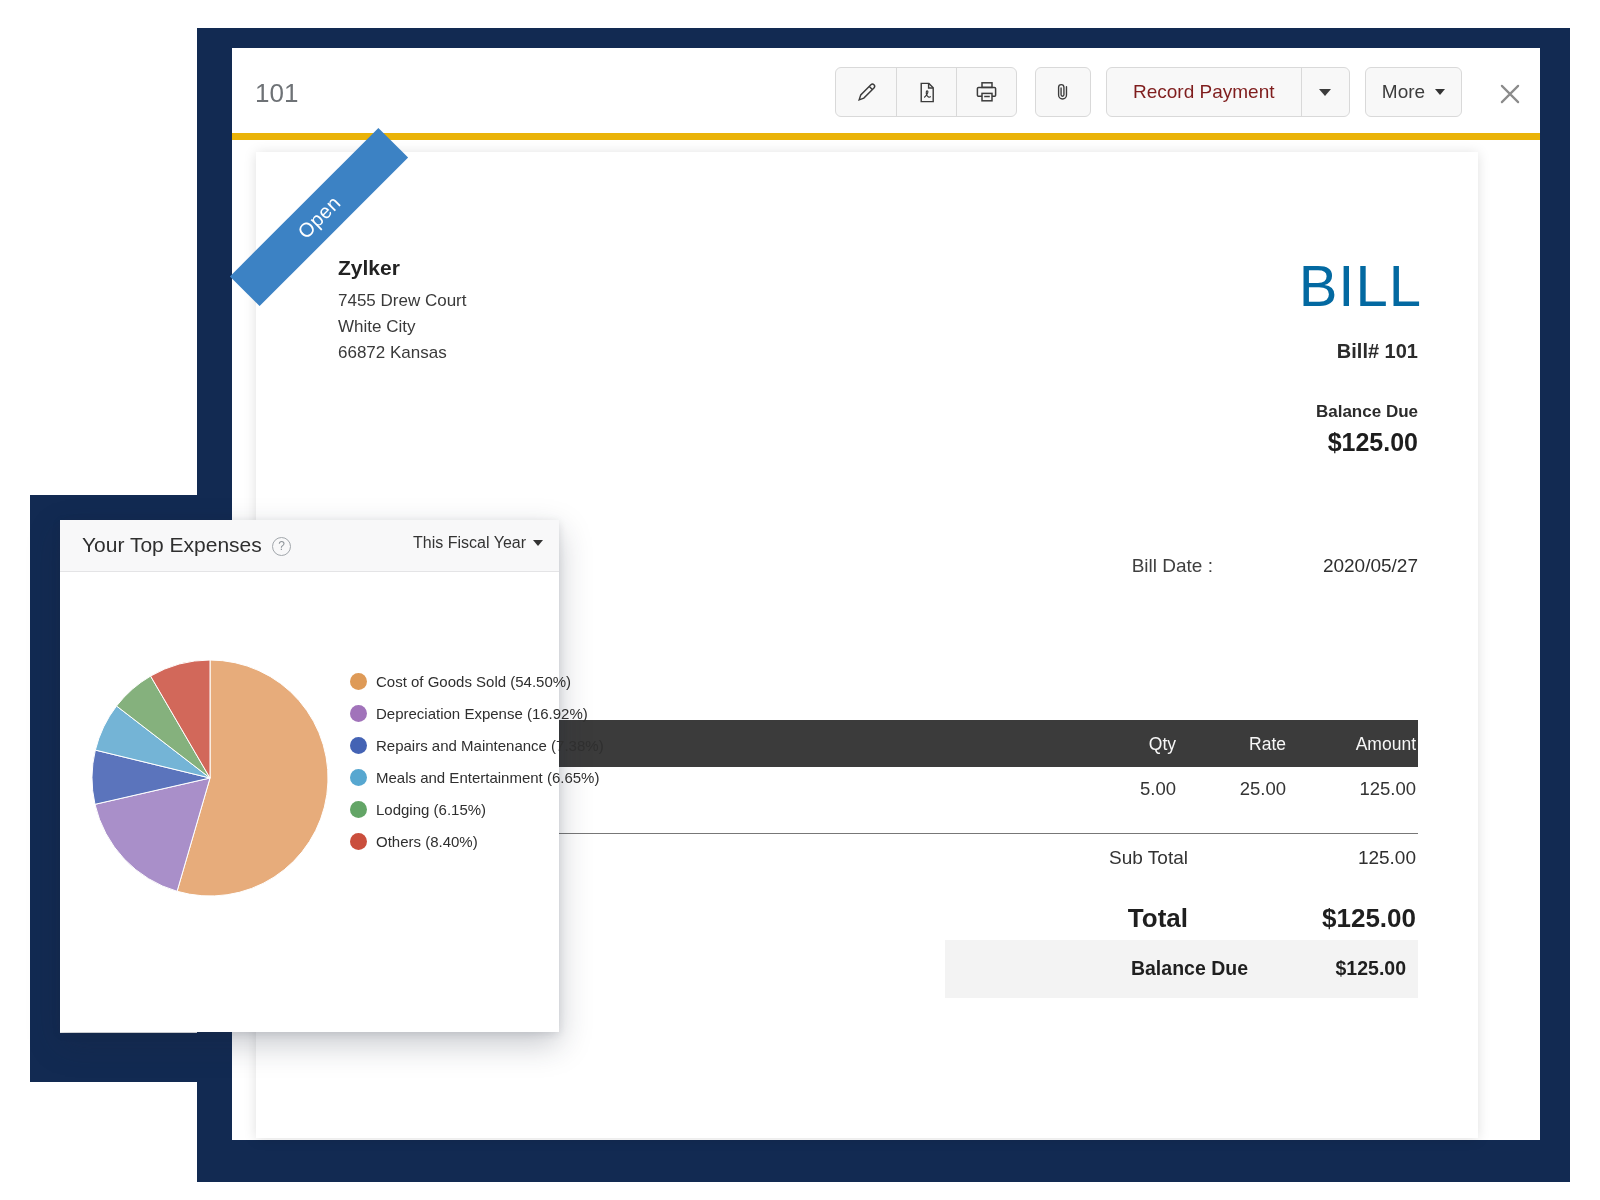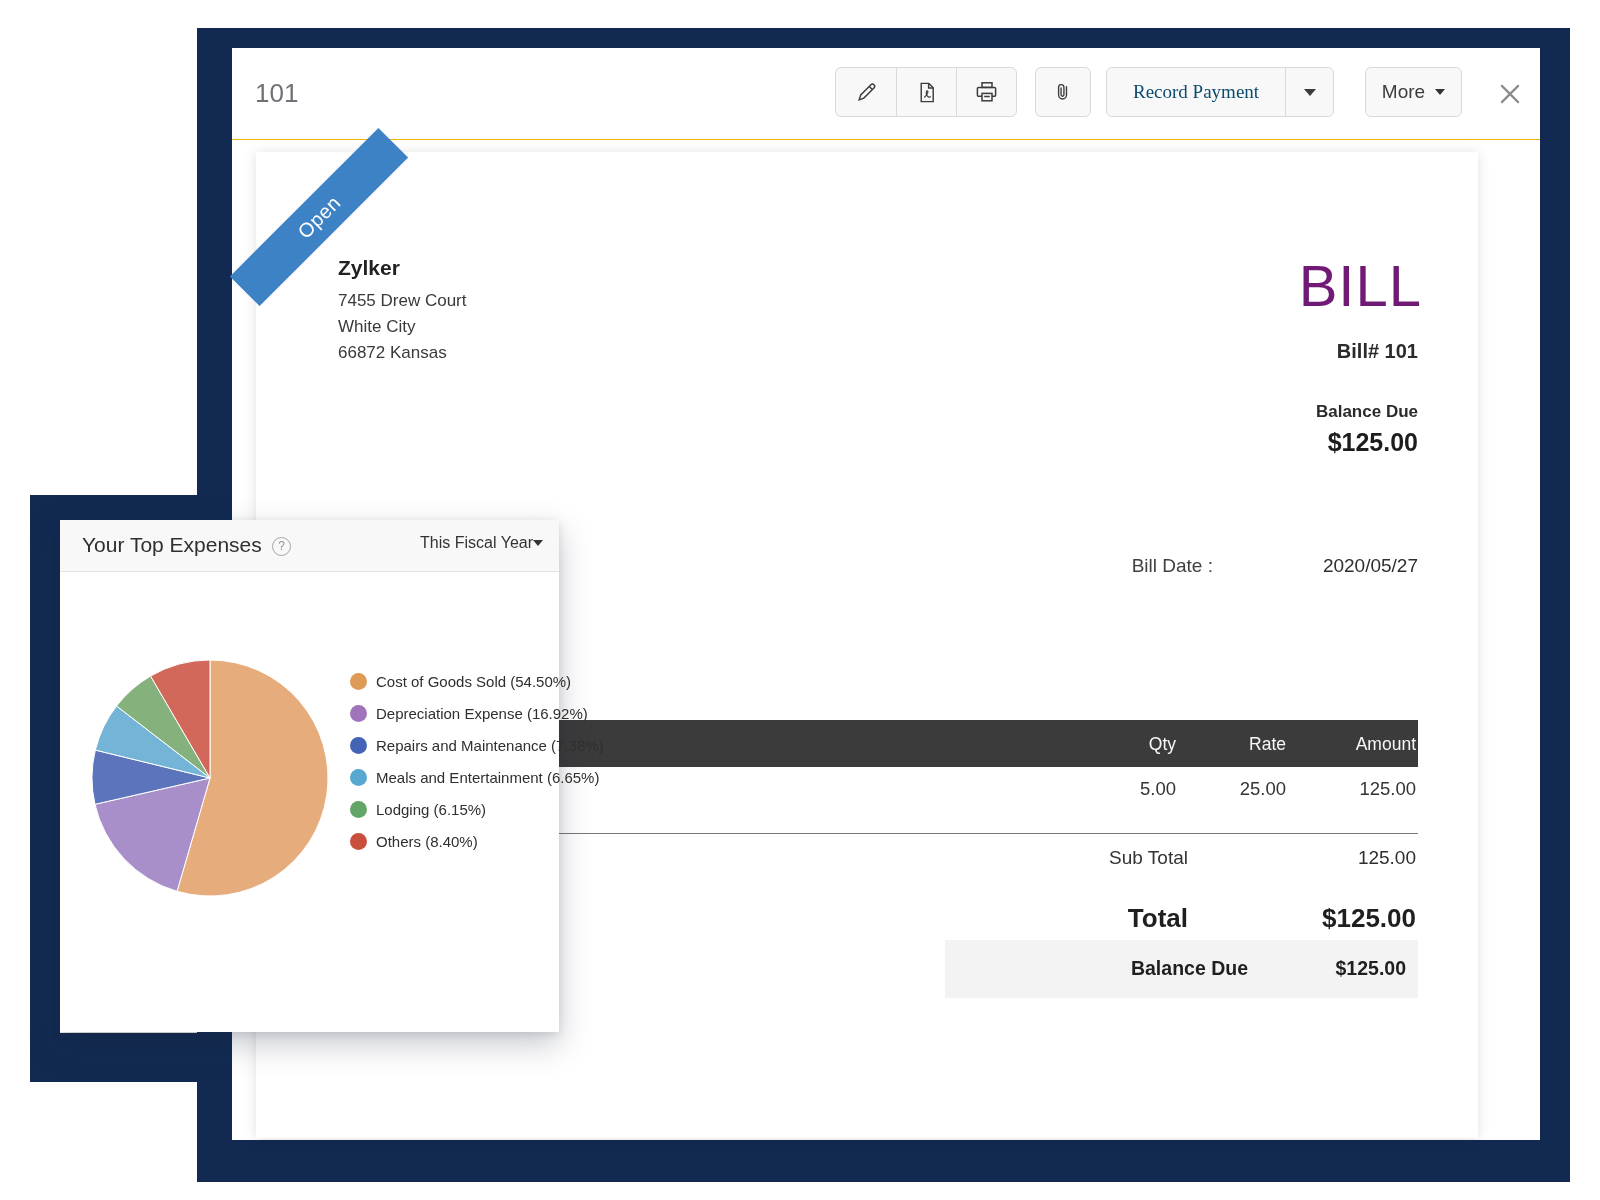--- a/index.html
+++ b/index.html
@@ -12,35 +12,35 @@
                 background:#122a52; }
   .decor { position:absolute; background:#122a52; }
   .decor-card-top   { left:30px;  top:495px;  width:203px; height:25px; }
   .decor-card-left  { left:30px;  top:495px;  width:30px;  height:587px; }
   .decor-card-bottom{ left:30px;  top:1033px; width:203px; height:49px; }
 
   
   .window { position:absolute; left:35px; top:20px; width:1308px; height:1092px; background:#fff; }
 
   
-  .toolbar { position:absolute; left:0; top:0; width:100%; height:92px; border-bottom:1px solid #eab308; background:#fff; }
+  .toolbar { position:absolute; left:0; top:0; width:100%; height:92px; border-bottom:7px solid #eab308; background:#fff; }
   .doc-number { position:absolute; left:23px; top:30px; font-size:26px; color:#6e7276; }
   .btn { background:#f8f8f8; border:1px solid #d9d9d9; border-radius:6px; cursor:pointer;
          display:flex; align-items:center; justify-content:center; color:#3c3c3c; font-size:19px;
          font-family:inherit; }
   .icon-group { position:absolute; left:603px; top:19px; height:50px; display:flex;
                 border:1px solid #d9d9d9; border-radius:6px; background:#f8f8f8; overflow:hidden; }
   .icon-group button { width:60px; height:48px; border:none; background:transparent; cursor:pointer;
                        display:flex; align-items:center; justify-content:center; color:#3c3c3c; }
   .icon-group button + button { border-left:1px solid #d9d9d9; }
   .attach-btn { position:absolute; left:803px; top:19px; width:56px; height:50px; }
   .split { position:absolute; left:874px; top:19px; height:50px; display:flex;
            border:1px solid #d9d9d9; border-radius:6px; background:#f8f8f8; overflow:hidden; }
   .split button { border:none; background:transparent; height:48px; cursor:pointer;
-                  font-size:19px; color:#0c4a6e; font-family:Liberation Serif, serif; }
+                  font-size:19px; color:#7f1d1d; font-family:Liberation Sans, sans-serif; }
   .split .main { padding:0 26px; }
   .split .arrow { width:48px; border-left:1px solid #d9d9d9; display:flex; align-items:center; justify-content:center; }
   .more-btn { position:absolute; left:1133px; top:19px; width:97px; height:50px; gap:10px; }
   .caret { width:0; height:0; border-left:6px solid transparent; border-right:6px solid transparent;
            border-top:7px solid #3c3c3c; display:inline-block; }
   .caret.sm { border-left-width:5px; border-right-width:5px; border-top-width:6px; border-top-color:#333; }
   .close-btn { position:absolute; left:1258px; top:26px; width:40px; height:40px; background:none;
                border:none; cursor:pointer; color:#8b8b8b; display:flex; align-items:center; justify-content:center; }
 
   
@@ -51,21 +51,21 @@
   .ribbon-fold { position:absolute; background:#2d679f; width:14px; height:14px; }
   .fold-top  { left:128px; top:-13px; clip-path:polygon(0 0,0 100%,100% 100%); }
   .fold-left { left:-13px; top:132px; clip-path:polygon(0 0,100% 0,100% 100%); }
   .ribbon { position:absolute; left:-42px; top:44px; width:210px; height:42px; background:#3c82c4;
             transform:rotate(-45deg); display:flex; align-items:center; justify-content:center;
             color:#fff; font-size:20px; letter-spacing:.5px; }
 
   .vendor-name { position:absolute; left:82px; top:104px; font-size:21px; font-weight:bold; color:#222; }
   .vendor-address { position:absolute; left:82px; top:136px; font-size:17px; line-height:26px; color:#3a3a3a; }
 
-  .bill-word { position:absolute; right:56px; top:100px; font-size:58px; color:#701a75; letter-spacing:1px; }
+  .bill-word { position:absolute; right:56px; top:100px; font-size:58px; color:#0369a1; letter-spacing:1px; }
   .bill-number { position:absolute; right:60px; top:188px; font-size:20px; font-weight:bold; color:#2b2b2b; }
   .balance-label { position:absolute; right:60px; top:250px; font-size:17px; font-weight:bold; color:#2b2b2b; }
   .balance-value { position:absolute; right:60px; top:276px; font-size:25px; font-weight:bold; color:#1d1d1d; }
 
   .meta-row { position:absolute; left:0; width:100%; height:24px; font-size:19px; }
   .meta-row .lbl { position:absolute; right:265px; color:#3f3f3f; }
   .meta-row .val { position:absolute; right:60px; color:#2f2f2f; }
 
   .items-band { position:absolute; left:60px; top:568px; width:1102px; height:47px; background:#3b3b3b; }
   .tcell { position:absolute; top:50%; transform:translateY(-50%); font-size:17.5px; }
@@ -86,21 +86,21 @@
   
   .card { position:absolute; left:60px; top:520px; width:499px; height:512px; background:#fff;
           box-shadow:0 12px 30px rgba(30,40,60,.25), 0 2px 8px rgba(30,40,60,.12); }
   .card-header { position:absolute; left:0; top:0; width:100%; height:52px; background:#f8f8f9;
                  border-bottom:1px solid #e4e4e6; }
   .card-title { position:absolute; left:22px; top:13px; font-size:21px; color:#2f2f2f; }
   .help-circle { position:absolute; left:212px; top:17px; width:19px; height:19px; border:1.4px solid #a2a7ac;
                  border-radius:50%; color:#8e9499; font-size:12px; line-height:17px; text-align:center;
                  cursor:pointer; background:transparent; padding:0; font-family:inherit; }
   .period-select { position:absolute; right:16px; top:14px; background:none; border:none; cursor:pointer;
-                   font-size:16px; color:#333; font-family:inherit; display:flex; align-items:center; }
+                   font-size:16px; color:#333; font-family:inherit; display:flex; align-items:center; gap:7px; }
   .pie-svg { position:absolute; left:30px; top:138px; cursor:pointer; }
   .legend { position:absolute; left:290px; top:152px; }
   .legend-row { display:flex; align-items:center; height:18px; margin-bottom:14px; cursor:pointer; }
   .legend-dot { width:17px; height:17px; border-radius:50%; margin-right:9px; flex:0 0 auto; }
   .legend-label { font-size:15px; color:#2f2f2f; white-space:nowrap; }
 
   svg.ic { display:block; }
 </style>
 </head>
 <body>

